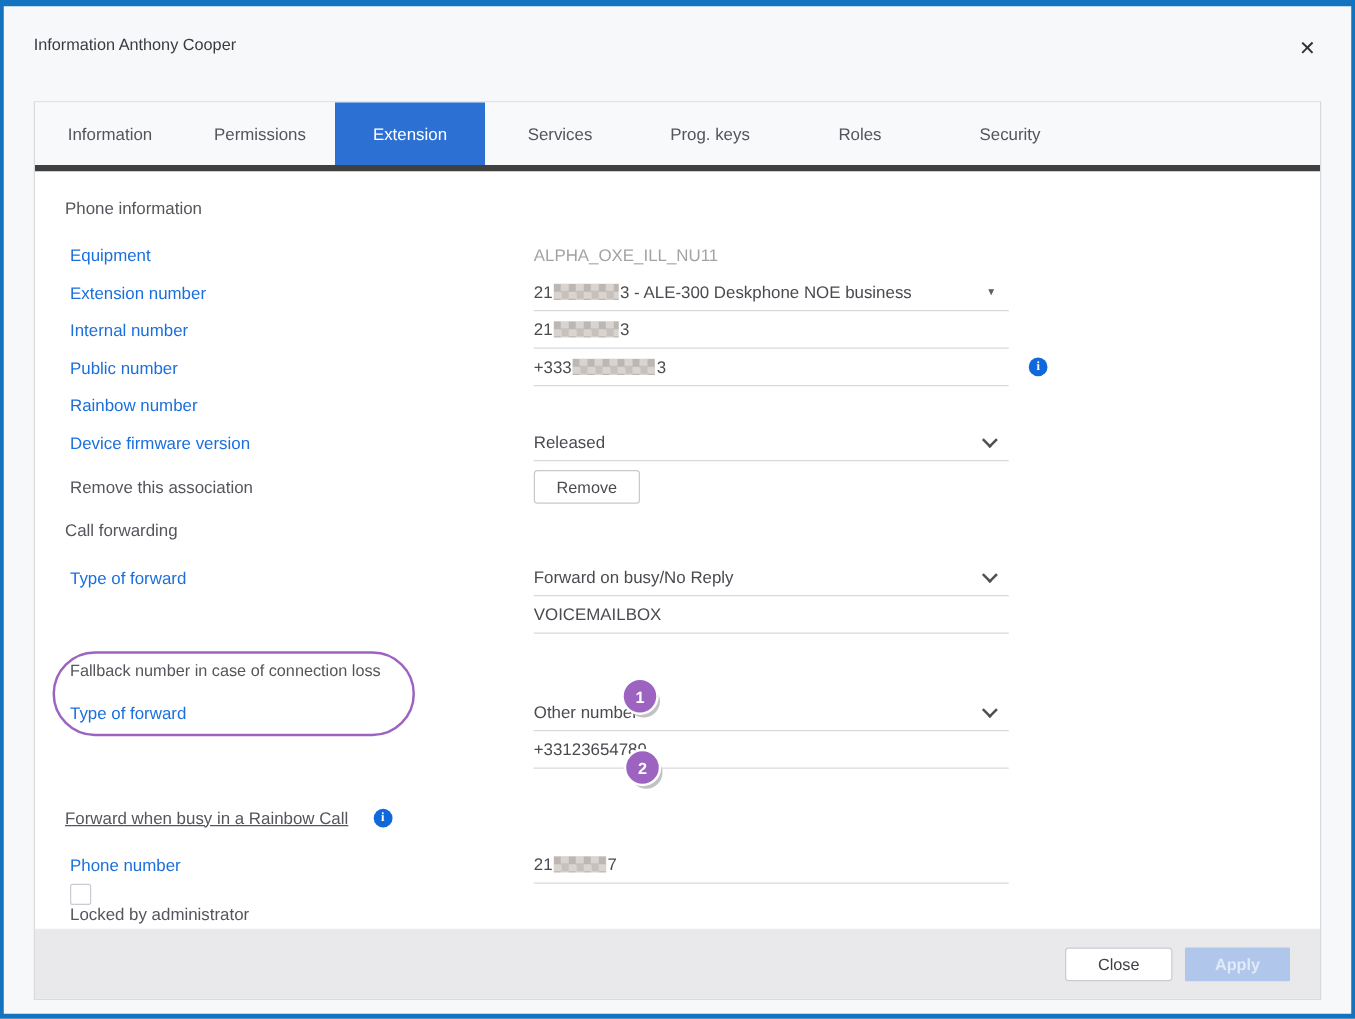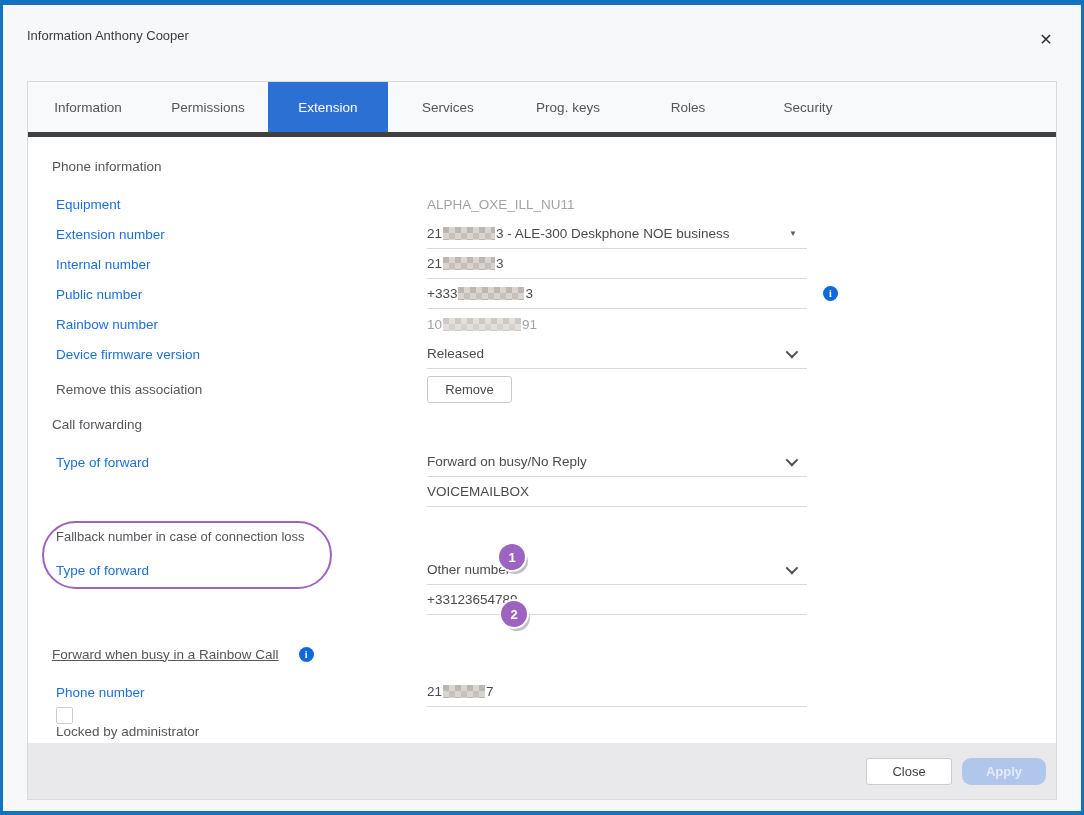--- a/index.html
+++ b/index.html
@@ -70,23 +70,23 @@
   .header-with-info{display:flex; align-items:center; gap:20px;text-decoration:underline;}
 
   
   .checkbox-row{height:32px;flex-direction:column;}
   .checkbox{width:17px; height:17px; border:1px solid #c9ccd1; border-radius:2px; background:#fff;
     margin-right:11px; flex:none; cursor:pointer;}
   .checkbox-label{font-size:13.5px; color:#55555c;}
 
   
   .footer{position:absolute; left:0; right:0; bottom:0; height:56px; background:#e9e9ec;
-    display:flex; align-items:center; justify-content:flex-end; gap:10px; padding-right:10px;margin-top:48px;}
+    display:flex; align-items:center; justify-content:flex-end; gap:10px; padding-right:24px;margin-top:48px;}
   .close-button{width:86px; height:27px; background:#fff; border:1px solid #c9ccd2; border-radius:3px; color:#3f3f46;}
-  .apply-button{width:84px; height:27px; background:var(--apply-bg); border:none; border-radius:9px;
+  .apply-button{width:84px; height:27px; background:var(--apply-bg); border:none; border-radius:1px;
     color:var(--apply-fg); font-weight:700; cursor:default;}
 
   .spacer-sm{height:8px;} .spacer-md{height:14px;}
 </style>
 </head>
 <body>
 
 <div class="dialog">
   <div class="dialog-title">Information Anthony Cooper</div>
   <button class="close-btn">✕</button>
@@ -132,23 +132,20 @@
       <div class="row">
         <div class="label link">Public number</div>
         <div class="value field">
           <span><span>+333</span><span class="redacted" style="width:66px"></span><span>3</span></span>
           <span class="info-dot info-abs">i</span>
         </div>
       </div>
 
       <div class="row">
         <div class="label link">Rainbow number</div>
-        <div class="value readonly">
-          <span><span>10</span><span class="redacted light" style="width:78px"></span><span>91</span></span>
-        </div>
       </div>
 
       <div class="row">
         <div class="label link">Device firmware version</div>
         <div class="value field">
           <span>Released</span>
           <span class="chevron"></span>
         </div>
       </div>
 

